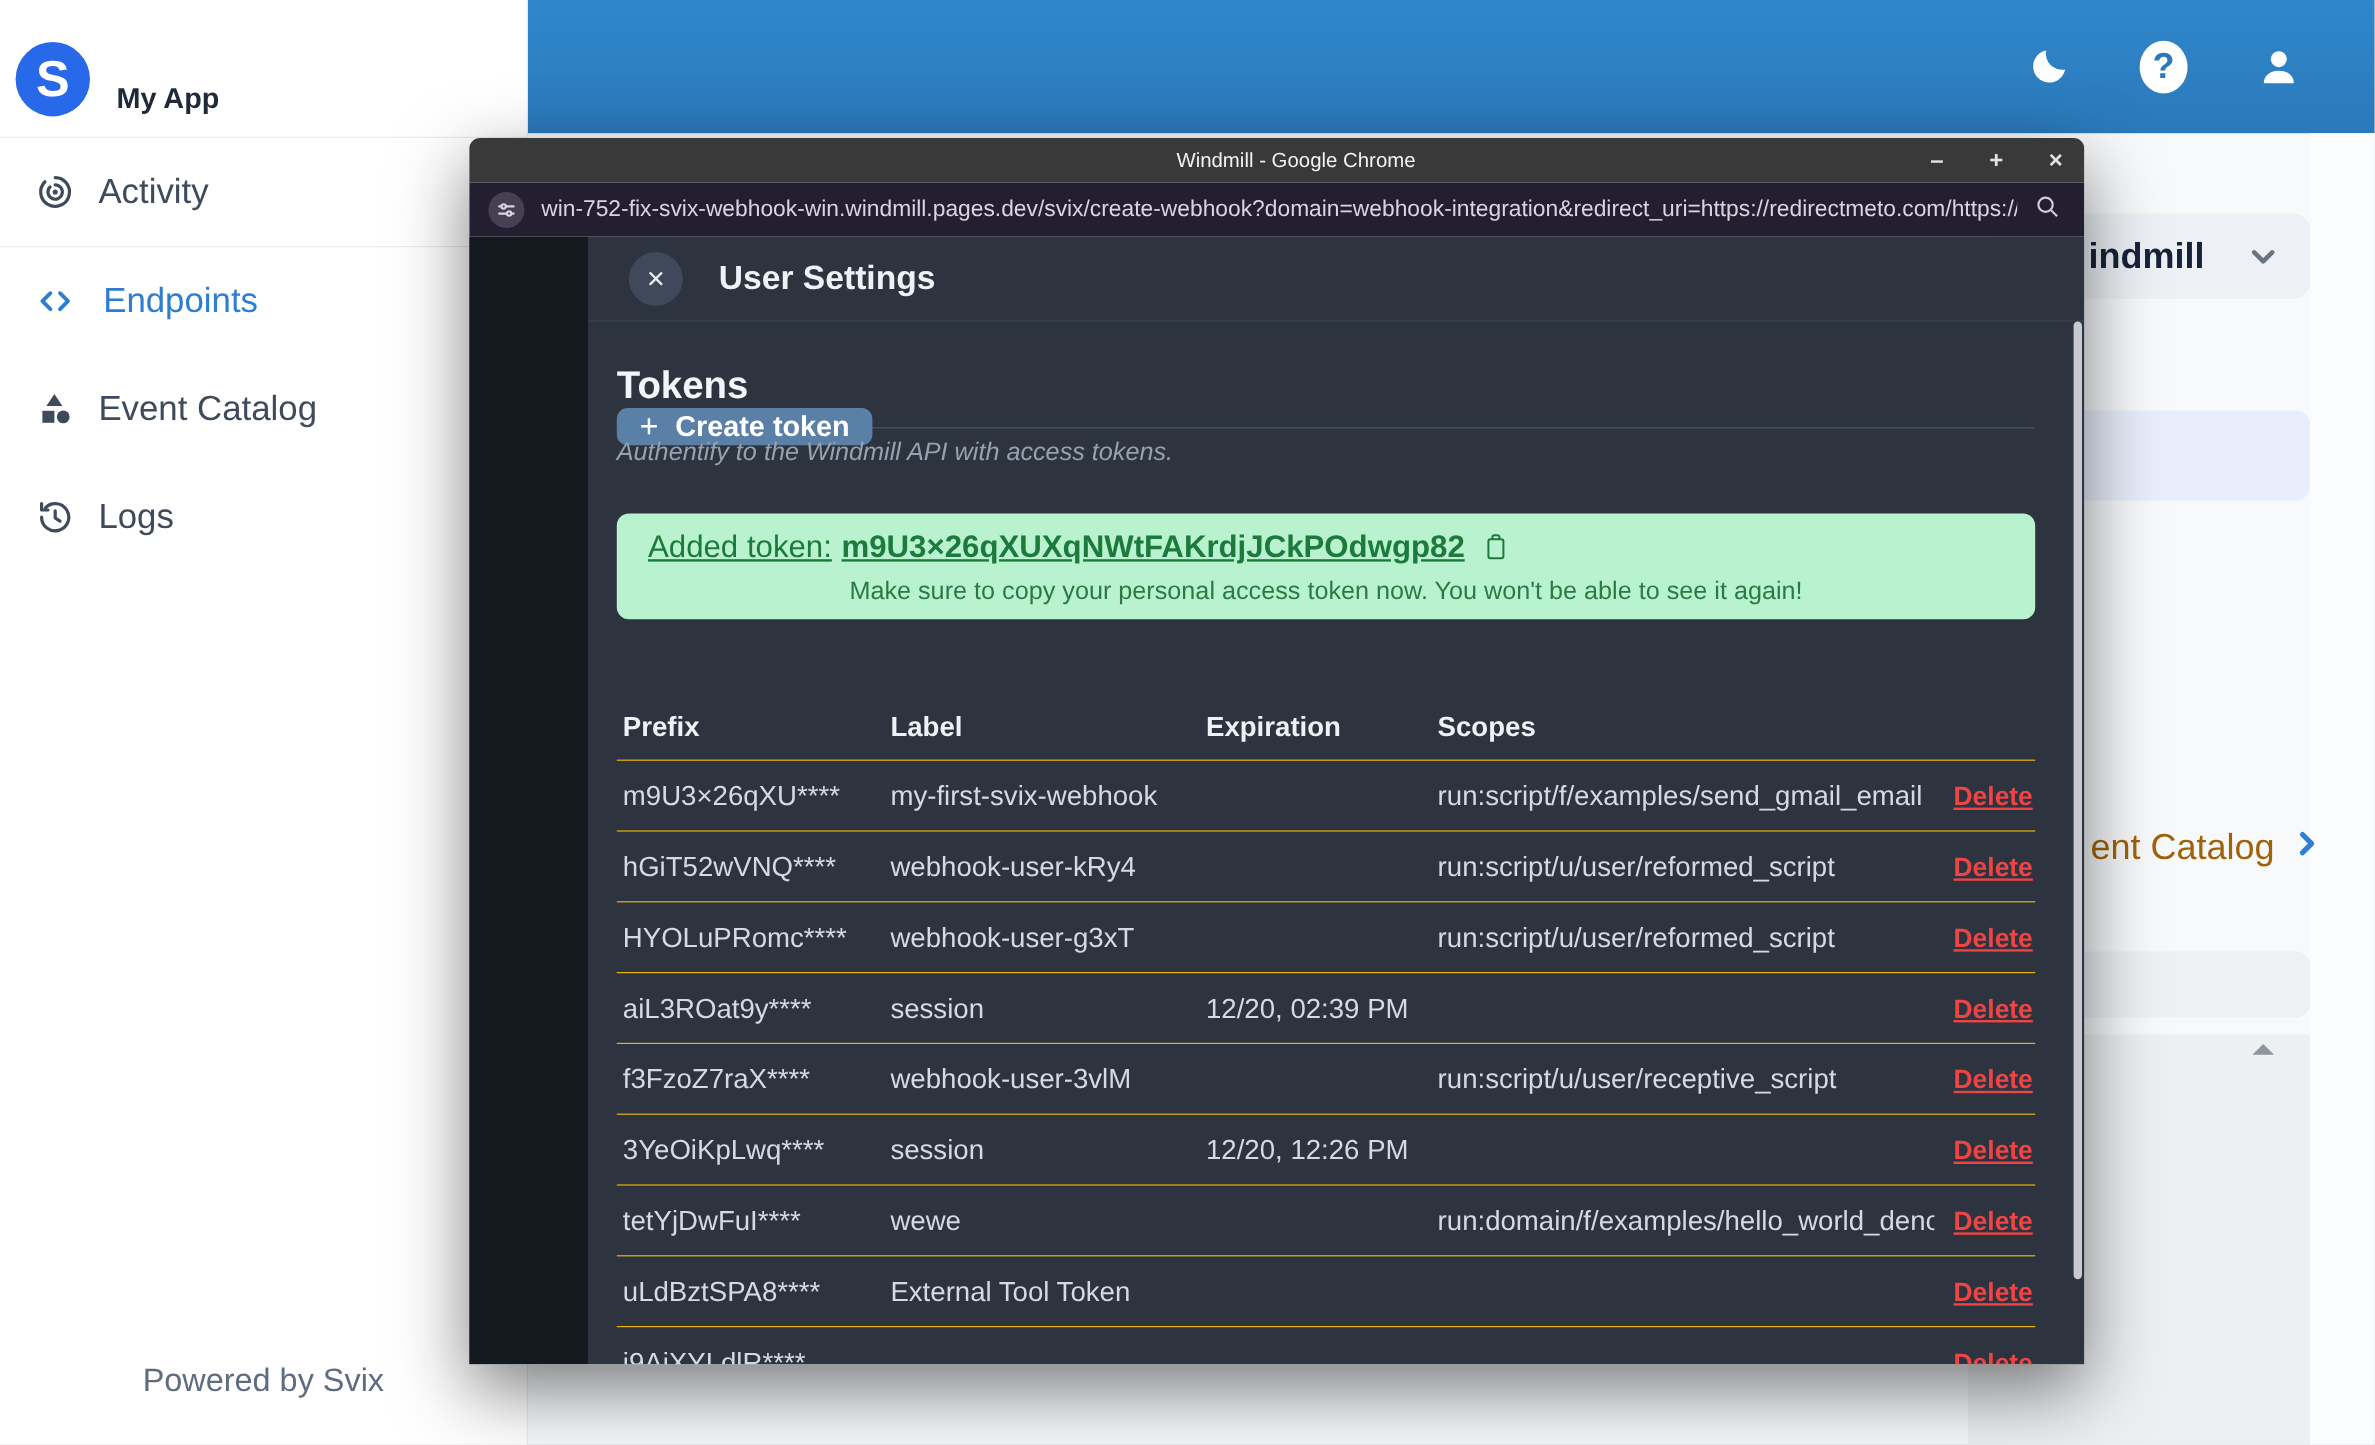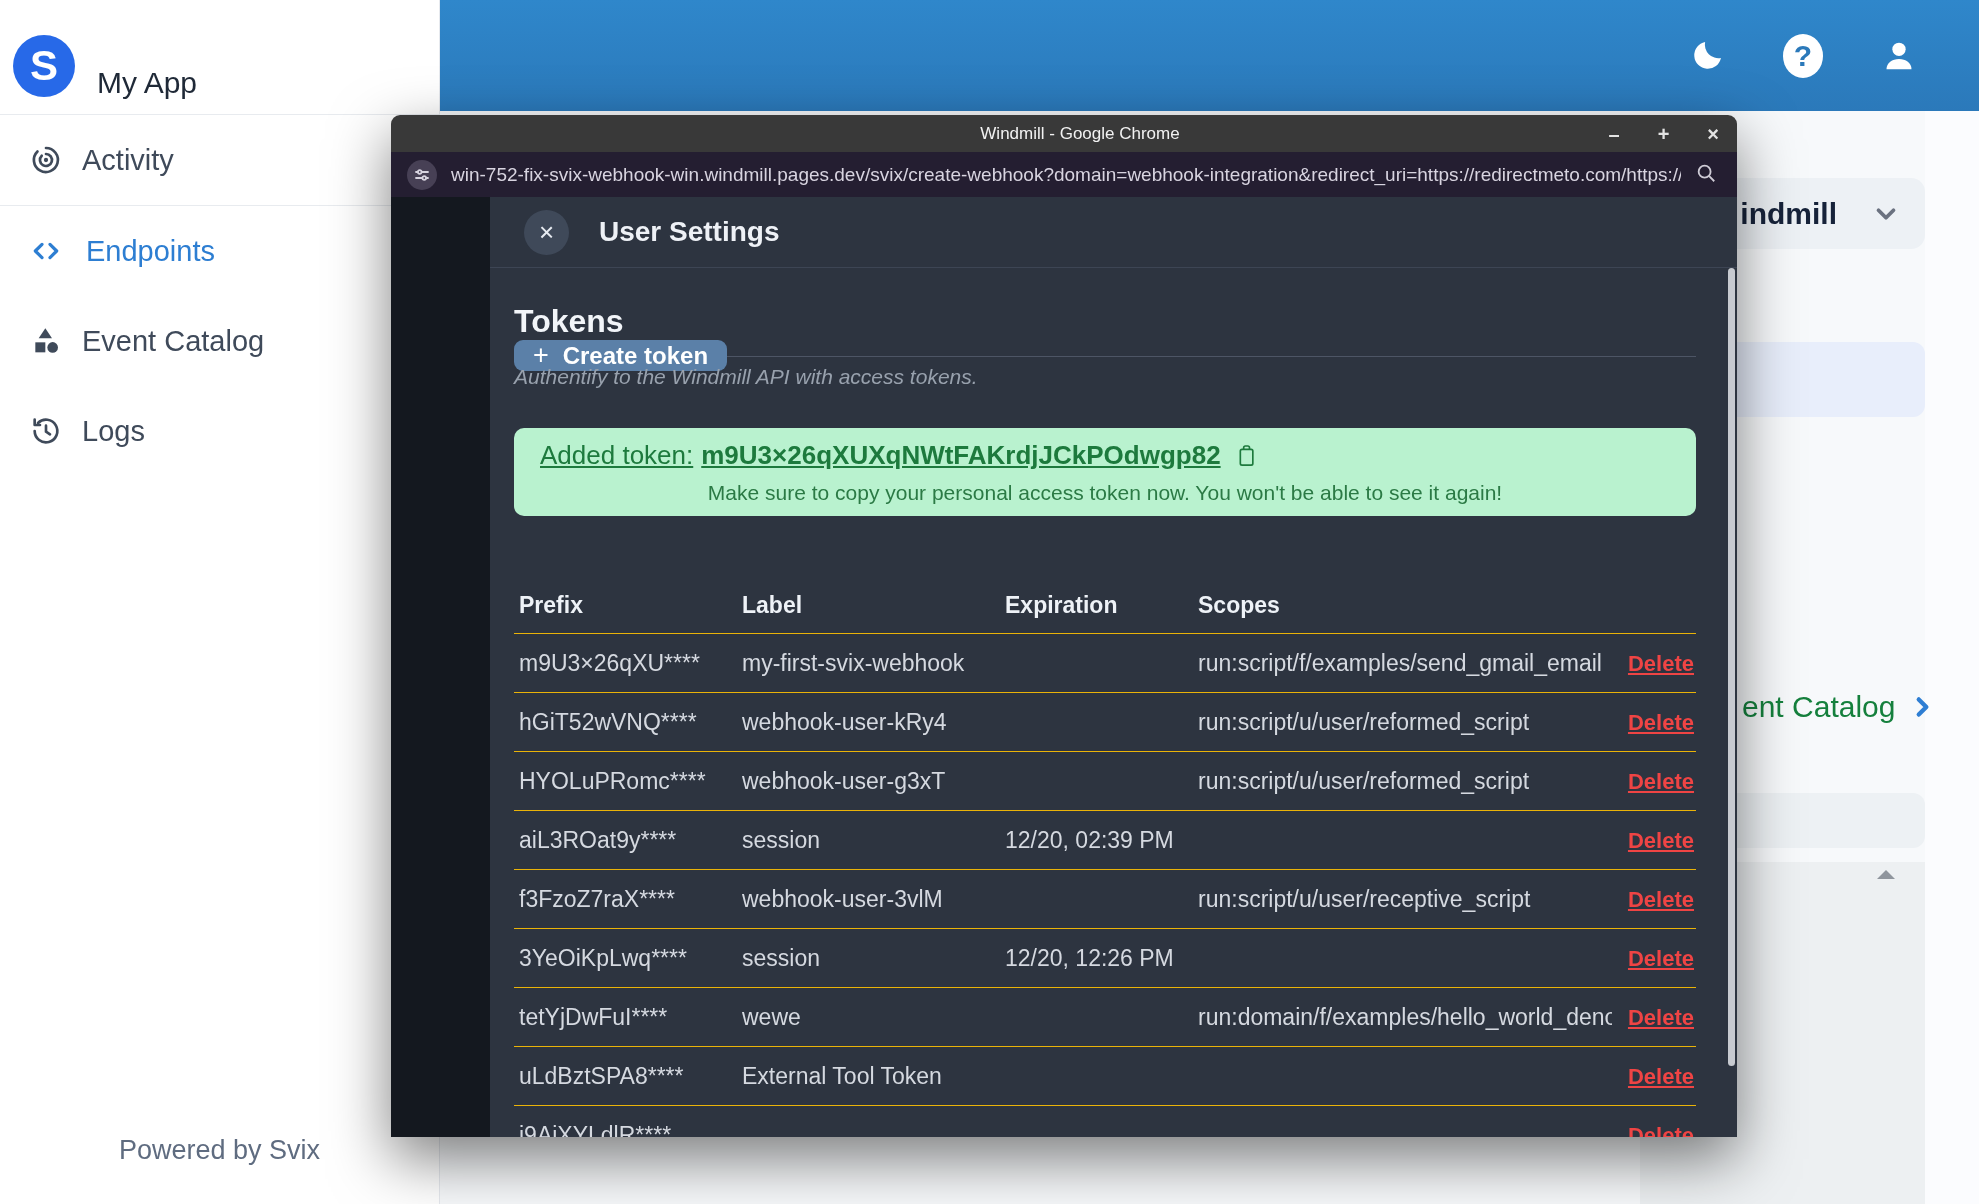--- a/index.html
+++ b/index.html
@@ -14,39 +14,39 @@
   .hdr-icon { width:44px; height:44px; display:flex; align-items:center; justify-content:center; cursor:pointer; }
   .help-circle { width:40px; height:44px; background:#ffffff; border-radius:50%;
     display:flex; align-items:center; justify-content:center; font-size:30px; font-weight:bold; color:#2b79ba; }
 
   
   .sidebar { position:absolute; left:0; top:0; width:440px; height:1204px; background:#ffffff;
     border-right:1px solid #e6e9ee; }
   .logo-row { display:flex; align-items:center; gap:22px; padding:18px 0 0 13px; height:114px; }
   .logo-circle { width:62px; height:62px; border-radius:50%; background:#2769e8; color:#fff;
     display:flex; align-items:center; justify-content:center; font-size:42px; font-weight:800; }
-  .app-name { font-size:30px; font-weight:normal; color:#1f2937;margin-top:34px; }
+  .app-name { font-size:24px; font-weight:bold; color:#1f2937;margin-top:34px; }
   .side-divider { height:1px; background:#e8ebef; }
   .nav-item { display:flex; align-items:center; gap:20px; height:90px; padding-left:30px;
     font-size:29px; color:#3f4a5a; cursor:pointer; }
   .nav-item.active { color:#2d7ed2;gap:24px; }
   .nav-item svg { flex:0 0 auto; }
   .powered { position:absolute; left:0; bottom:38px; width:100%; text-align:center;
     font-size:27px; color:#5f6c80; }
 
   
   .bg-right-strip { position:absolute; left:1925px; top:111px; width:54px; height:1093px; background:#fbfcfe; }
   .ws-pill { position:absolute; left:1660px; top:178px; width:265px; height:71px;
     background:#edf1f5; border-radius:14px; display:flex; align-items:center;
     justify-content:flex-end; gap:34px; padding-right:24px; cursor:pointer; }
   .ws-pill .ws-label { font-size:30px; font-weight:bold; color:#17233a; }
   .bg-blue-box { position:absolute; left:1640px; top:342px; width:285px; height:75px;
     background:#e8eefb; border-radius:12px; }
-  .ec-link { position:absolute; left:1742px; top:690px; display:flex; align-items:center; gap:14px;
-    font-size:30px; color:#15803d; cursor:pointer; white-space:nowrap; }
+  .ec-link { position:absolute; left:1742px; top:690px; display:flex; align-items:flex-start; gap:14px;
+    font-size:30px; color:#a16207; cursor:pointer; white-space:nowrap; }
   .bg-gray-box { position:absolute; left:1640px; top:793px; width:285px; height:55px;
     background:#edf1f4; border-radius:12px; }
   .bg-panel { position:absolute; left:1640px; top:862px; width:285px; height:342px; background:#edf0f2; }
   .panel-up-arrow { position:absolute; right:30px; top:8px; width:0; height:0;
     border-left:9px solid transparent; border-right:9px solid transparent;
     border-bottom:9px solid #8f959d; cursor:pointer; }
 
   
   .chrome { position:absolute; left:391px; top:115px; width:1346px; height:1022px;
     border-radius:9px 9px 0 0; box-shadow:0 22px 60px rgba(0,0,0,.5); overflow:hidden; }

